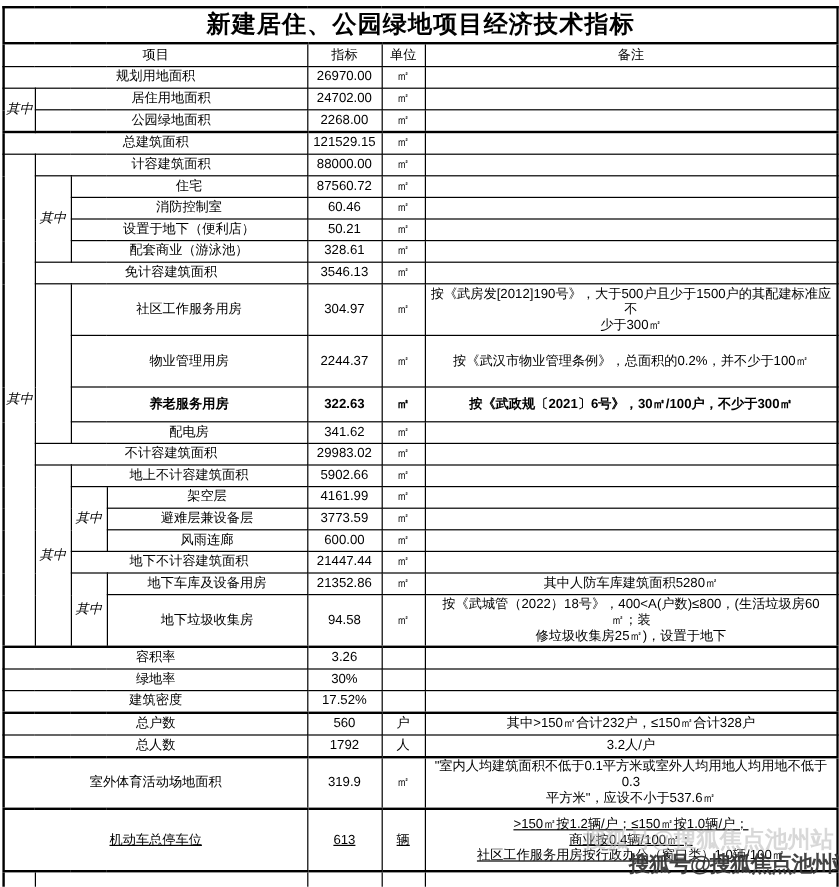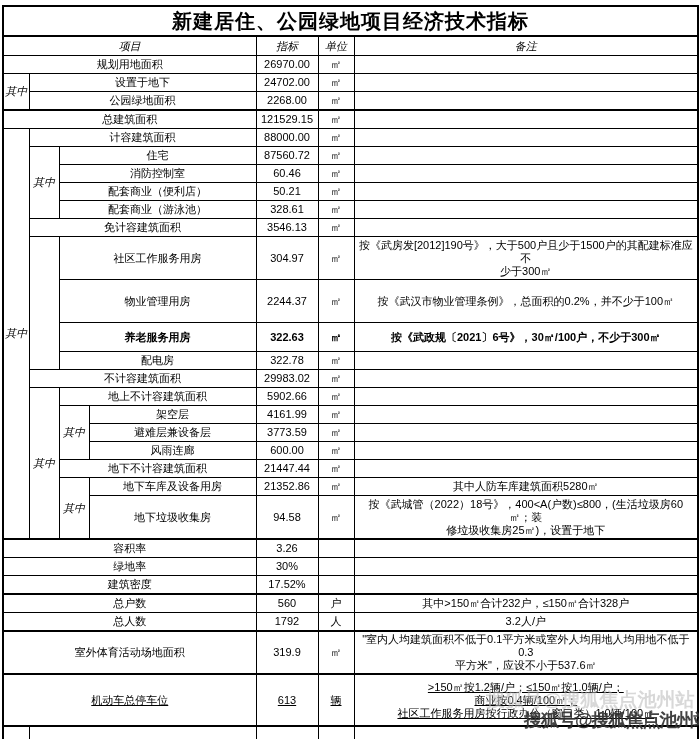--- a/index.html
+++ b/index.html
@@ -20,21 +20,21 @@
     vertical-align:middle;
     padding:1px 2px;
     overflow:hidden;
   }
   tr.title-row td{
     font-size:20px;
     font-weight:bold;
     height:26px;
     letter-spacing:1px;
   }
-  tr.header-row td{height:16px;font-style:italic;}
+  tr.header-row td{height:16px;}
   tr.simple td{height:15px;}
   .remark{white-space:pre-line;padding:1px 4px;}
   .among{padding:1px 1px;font-style:italic;}
   tr.bt2 td{border-top-width:2px;}
   .r-h40 td{height:40px;}
   .r-h26 td{height:26px;font-weight:bold;}
   .r-h36 td{height:36px;}
   .r-h48 td{height:48px;text-decoration:underline;}
   .wm{position:absolute;font-weight:bold;white-space:nowrap;pointer-events:none;}
   .wm-light{left:486px;top:687px;font-size:19px;color:#b9b9b9;opacity:.55;z-index:2;}
@@ -69,21 +69,21 @@
 
   <tr class="simple">
     <td colspan="4">规划用地面积</td>
     <td>26970.00</td>
     <td>㎡</td>
     <td class="remark"></td>
   </tr>
 
   <tr class="simple">
     <td class="among" rowspan="2">其中</td>
-    <td colspan="3">设置于地下</td>
+    <td colspan="3">居住用地面积</td>
     <td>24702.00</td>
     <td>㎡</td>
     <td class="remark"></td>
   </tr>
 
   <tr class="simple">
     <td colspan="3">公园绿地面积</td>
     <td>2268.00</td>
     <td>㎡</td>
     <td class="remark"></td>
@@ -113,21 +113,21 @@
   </tr>
 
   <tr class="simple">
     <td colspan="2">消防控制室</td>
     <td>60.46</td>
     <td>㎡</td>
     <td class="remark"></td>
   </tr>
 
   <tr class="simple">
-    <td colspan="2">配套商业（便利店）</td>
+    <td colspan="2">设置于地下（便利店）</td>
     <td>50.21</td>
     <td>㎡</td>
     <td class="remark"></td>
   </tr>
 
   <tr class="simple">
     <td colspan="2">配套商业（游泳池）</td>
     <td>328.61</td>
     <td>㎡</td>
     <td class="remark"></td>
@@ -158,21 +158,21 @@
 
   <tr class="r-h26">
     <td colspan="2">养老服务用房</td>
     <td>322.63</td>
     <td>㎡</td>
     <td class="remark">按《武政规〔2021〕6号》，30㎡/100户，不少于300㎡</td>
   </tr>
 
   <tr class="simple">
     <td colspan="2">配电房</td>
-    <td>322.78</td>
+    <td>341.62</td>
     <td>㎡</td>
     <td class="remark"></td>
   </tr>
 
   <tr class="simple">
     <td colspan="3">不计容建筑面积</td>
     <td>29983.02</td>
     <td>㎡</td>
     <td class="remark"></td>
   </tr>

